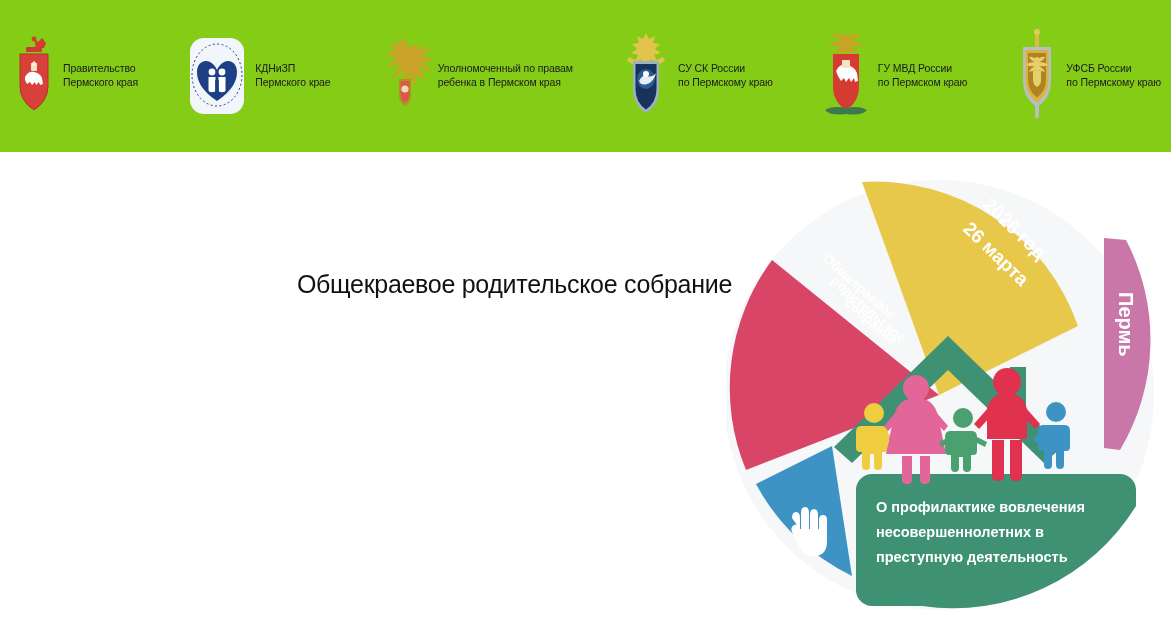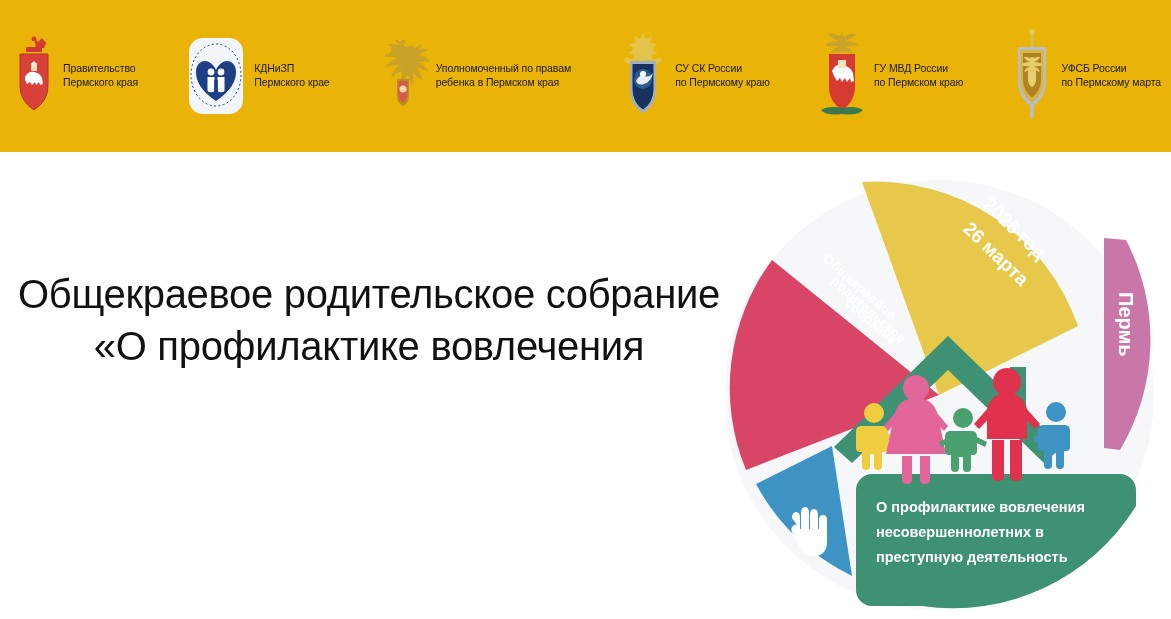--- a/index.html
+++ b/index.html
@@ -21,21 +21,21 @@
     position: absolute;
     left: 0;
     top: 0;
     width: 1171px;
     height: 152px;
     display: flex;
     align-items: center;
     justify-content: space-between;
     padding: 0 10px 0 12px;
     box-sizing: border-box;
-    background: #eab308;
+    background: #84cc16;
   }
   .logo-item {
     display: flex;
     align-items: center;
     gap: 7px;
     flex: 0 0 auto;
   }
   .logo-mark {
     flex: 0 0 auto;
     display: block;
@@ -52,25 +52,26 @@
   
   .title-block {
     position: absolute;
     left: 6px;
     top: 268px;
     width: 726px;
     text-align: center;
     color: #111111;
   }
   .title-line {
-    font-size: 40px;
+    font-size: 25px;
     line-height: 1.30;
     font-weight: 400;
     letter-spacing: -0.3px;
     white-space: nowrap;
+    text-align: right;
   }
 
   
   .info-wrap {
     position: absolute;
     left: 726px;
     top: 160px;
     width: 445px;
     height: 459px;
   }
@@ -178,28 +179,27 @@
       <path d="M13 24 h18 v26 q0 12 -9 18.5 Q13 62 13 50 Z" fill="#b08322"></path>
       <g fill="#e8cf6e">
         <path d="M22 31 q-4-4-8-3 2 4 6 5 -6 0-9 3 5 2 9 1 -4 2-6 6 5-2 8-1z"></path>
         <path d="M22 31 q4-4 8-3 -2 4-6 5 6 0 9 3 -5 2-9 1 4 2 6 6 -5-2-8-1z"></path>
         <ellipse cx="22" cy="30" rx="2.4" ry="2"></ellipse>
         <path d="M18 42 h8 v9 q0 5 -4 7 -4-2 -4-7z"></path>
       </g>
       <path d="M20 76 h4 v10 q0 3 -2 4 -2-1 -2-4z" fill="#b9bdc4"></path>
     </svg>
     <div class="logo-text">УФСБ России
-по Пермскому марта</div>
+по Пермскому краю</div>
   </div>
 
 </div>
 
 <div class="title-block">
   <div class="title-line">Общекраевое родительское собрание</div>
-  <div class="title-line">«О профилактике вовлечения</div>
 </div>
 
 <div class="info-wrap">
   <svg class="info-svg" width="445" height="459" viewBox="0 0 445 459">
 
     <circle cx="213" cy="235" r="215" fill="#f5f7f8"></circle>
 
     <g>
       <path d="M213 235 L46 100 A215 215 0 0 0 20 310 Z" fill="#d94566"></path>
       <text class="seg-label" x="96" y="100" font-size="13.5" transform="rotate(41 96 100)">Общекраевое</text>

